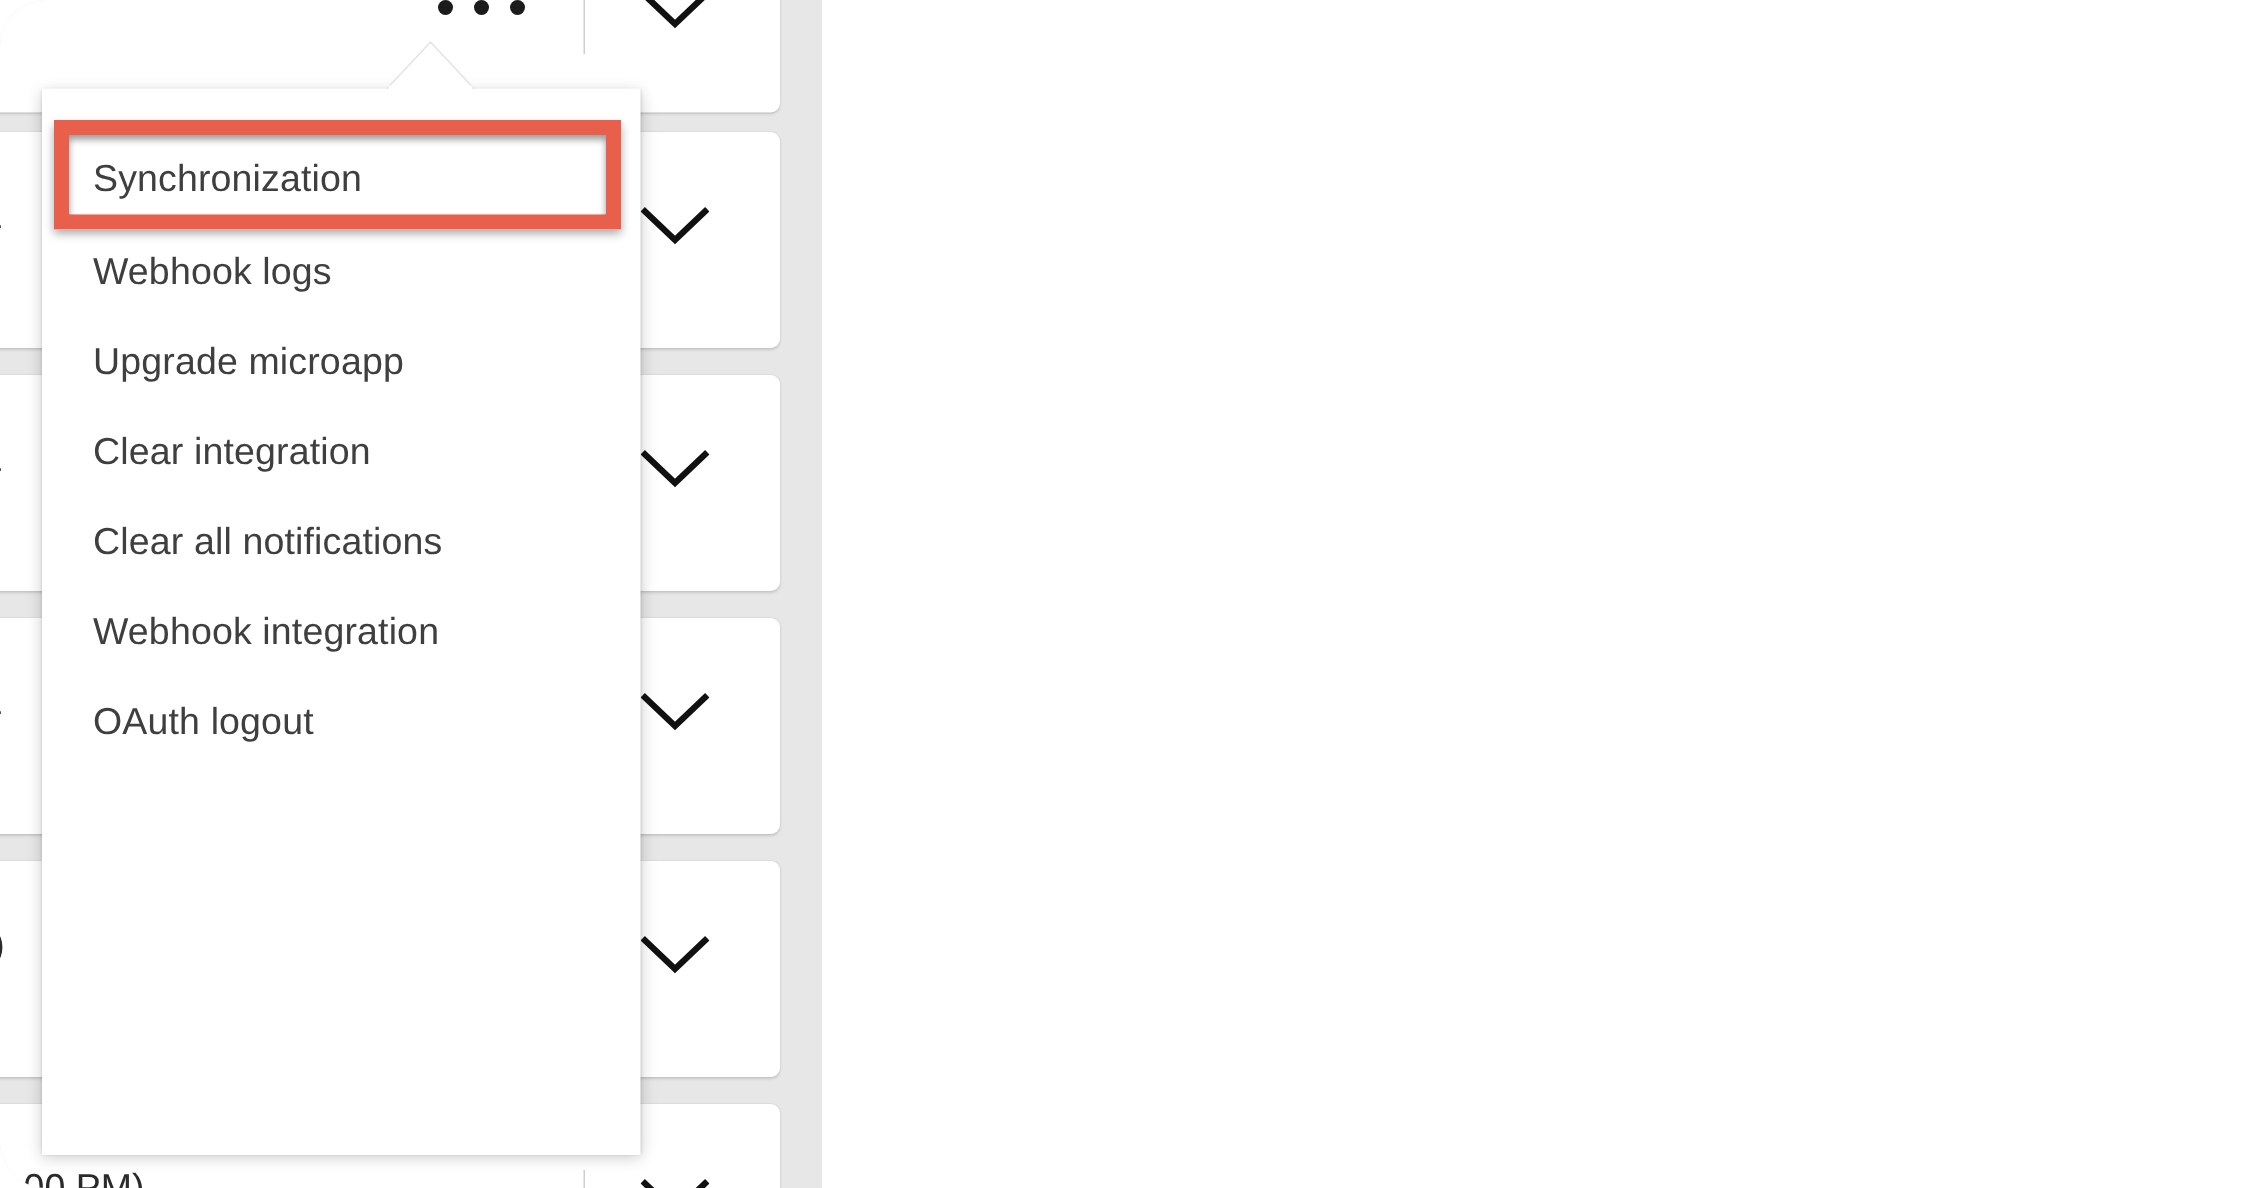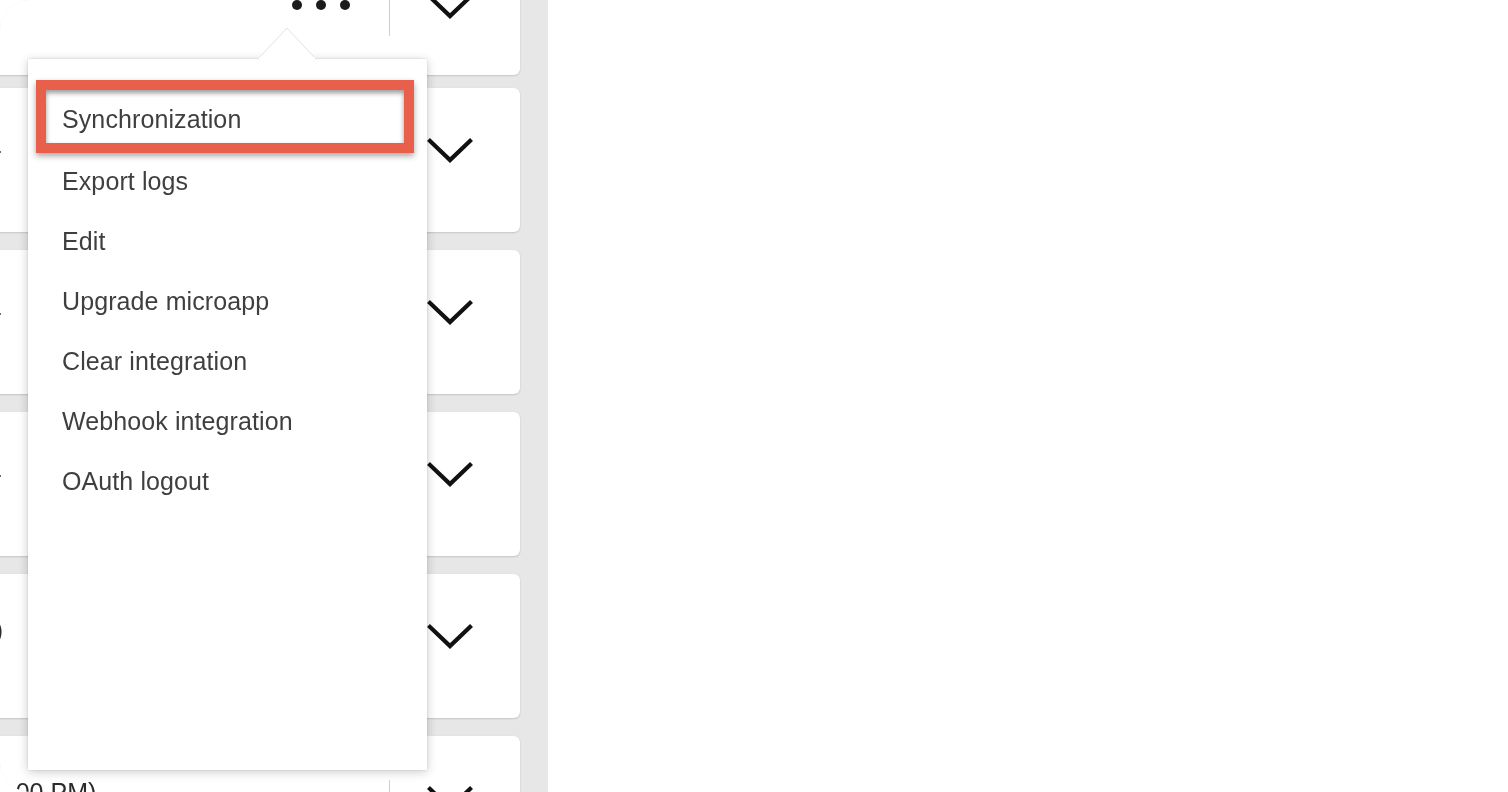--- a/index.html
+++ b/index.html
@@ -220,32 +220,32 @@
       <rect x="1" y="31" width="56" height="4" fill="#ffffff"></rect>
     </svg>
   </div>
 
   <div class="popover">
     <div class="menu-list">
       <div class="menu-item first">
         <span>Synchronization</span>
       </div>
       <div class="menu-item">
-        <span>Export logs</span>
-      </div>
-      <div class="menu-item">
-        <span>Edit</span>
+        <span>Webhook logs</span>
       </div>
       <div class="menu-item">
         <span>Upgrade microapp</span>
       </div>
       <div class="menu-item">
         <span>Clear integration</span>
       </div>
       <div class="menu-item">
+        <span>Clear all notifications</span>
+      </div>
+      <div class="menu-item">
         <span>Webhook integration</span>
       </div>
       <div class="menu-item">
         <span>OAuth logout</span>
       </div>
     </div>
   </div>
 
   <div class="highlight-box"></div>
 

